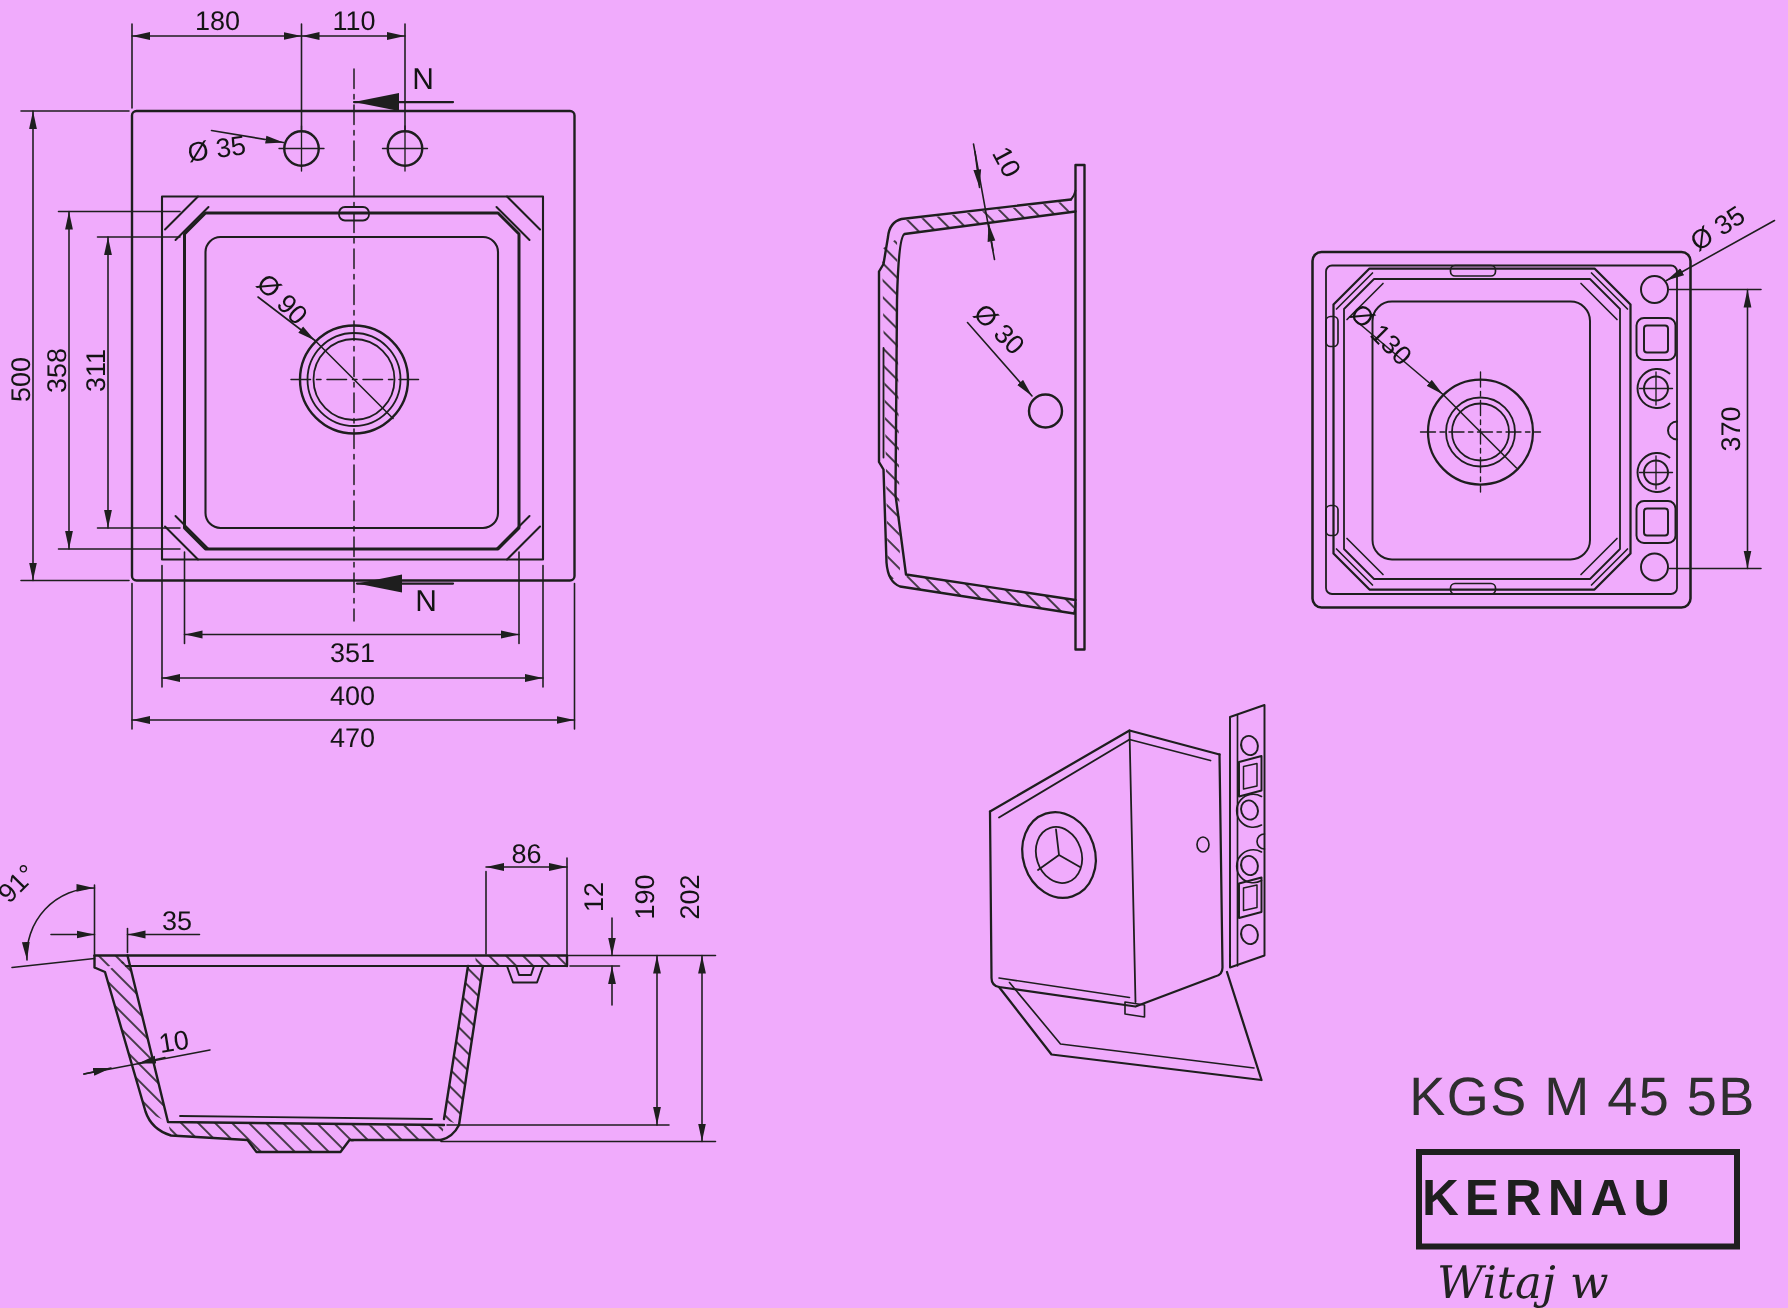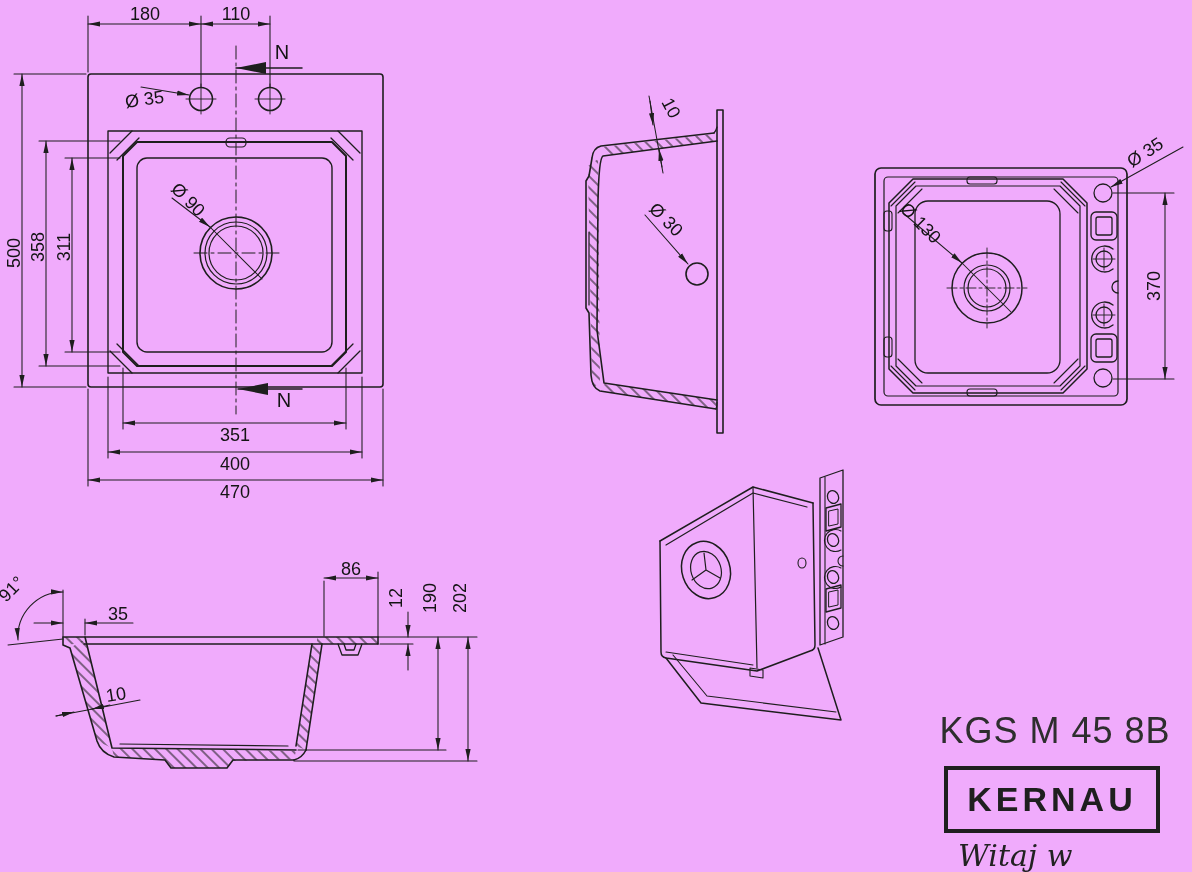--- a/index.html
+++ b/index.html
@@ -4,21 +4,21 @@
 <style>
   html,body{margin:0;padding:0;background:#fff;}
   #stage{position:relative;width:1192px;height:872px;background:#f0abfc;overflow:hidden;
          font-family:"Liberation Sans",sans-serif;}
   svg{position:absolute;left:0;top:0;}
   .txt{font-family:"Liberation Sans",sans-serif;font-size:18px;fill:#141414;}
   .txtN{font-family:"Liberation Sans",sans-serif;font-size:20px;fill:#141414;}
   .logo-model{position:absolute;left:922px;top:710px;width:266px;text-align:center;
               font-size:36px;color:#2e2e2e;letter-spacing:1px;white-space:nowrap;}
   .logo-box{position:absolute;left:944px;top:766px;width:208px;height:59px;
-            border:4px solid #1f1f1f;display:flex;align-items:center;justify-content:center;}
+            border:4px solid #1f1f1f;display:flex;align-items:center;}
   .logo-brand{font-size:34px;font-weight:bold;letter-spacing:4px;color:#1f1f1f;}
   .logo-tagline{position:absolute;left:922px;top:838px;width:266px;display:flex;
                 align-items:center;justify-content:center;gap:14px;color:#222;}
   .logo-tagline .script{font-family:"DejaVu Serif",serif;font-style:italic;font-size:30px;}
   .logo-tagline .dash{font-size:22px;color:#333;}
 </style>
 </head>
 <body>
 
 <div id="stage">
@@ -272,21 +272,21 @@
       <path d="M843,556 A5,5 0 1 0 843,566" stroke-width="1.1"></path>
       <ellipse cx="833" cy="577" rx="5.5" ry="6.5" transform="rotate(-20 833 577)"></ellipse>
       <path d="M841,568 A11,11 0 1 0 841,587" stroke-width="1.1"></path>
       <path d="M826,589 L841,585 L841,608 L826,612 Z"></path>
       <path d="M829,592 L838,590 L838,605 L829,607 Z" stroke-width="1"></path>
       <ellipse cx="833" cy="623" rx="5.5" ry="6.5" transform="rotate(-20 833 623)"></ellipse>
     </g>
   </g>
 </svg>
 
-<div class="logo-model">KGS M 45 8B</div>
+<div class="logo-model">KGS M 45 5B</div>
 <div class="logo-box">
   <span class="logo-brand">KERNAU</span>
 </div>
 <div class="logo-tagline">
   <span class="dash">—</span>
   <span class="script">Witaj w domu</span>
   <span class="dash">—</span>
 </div>
 </div>
 

